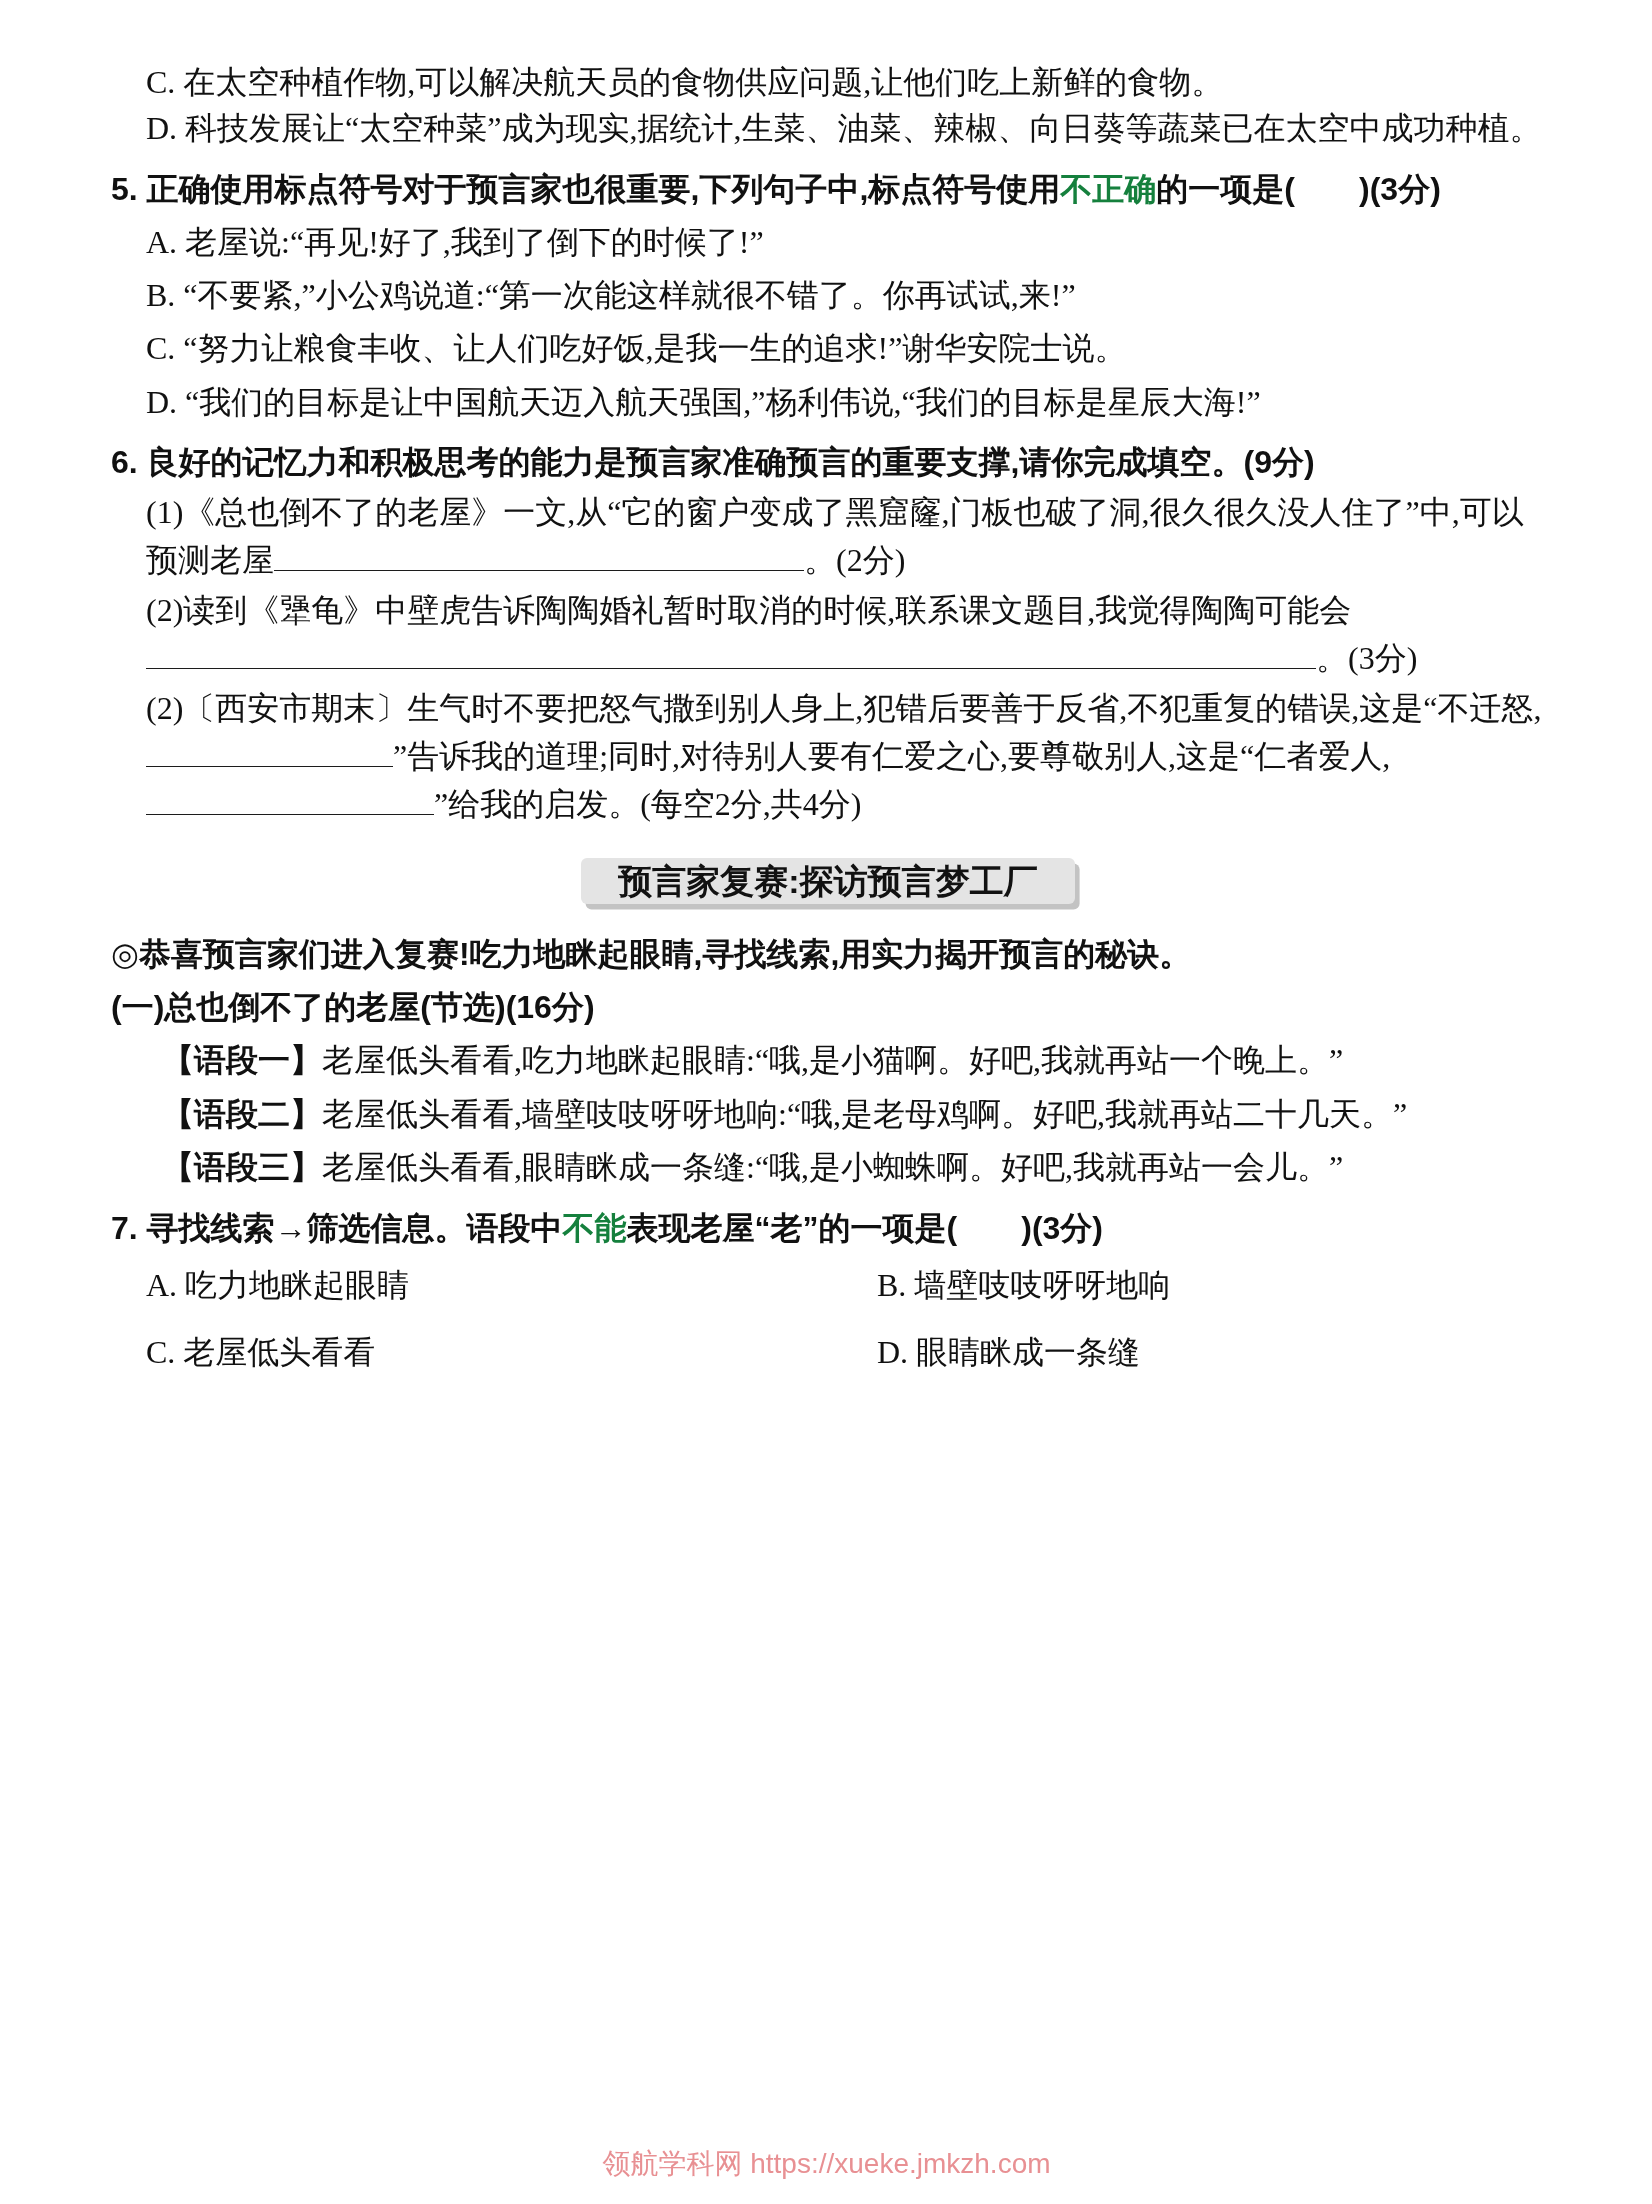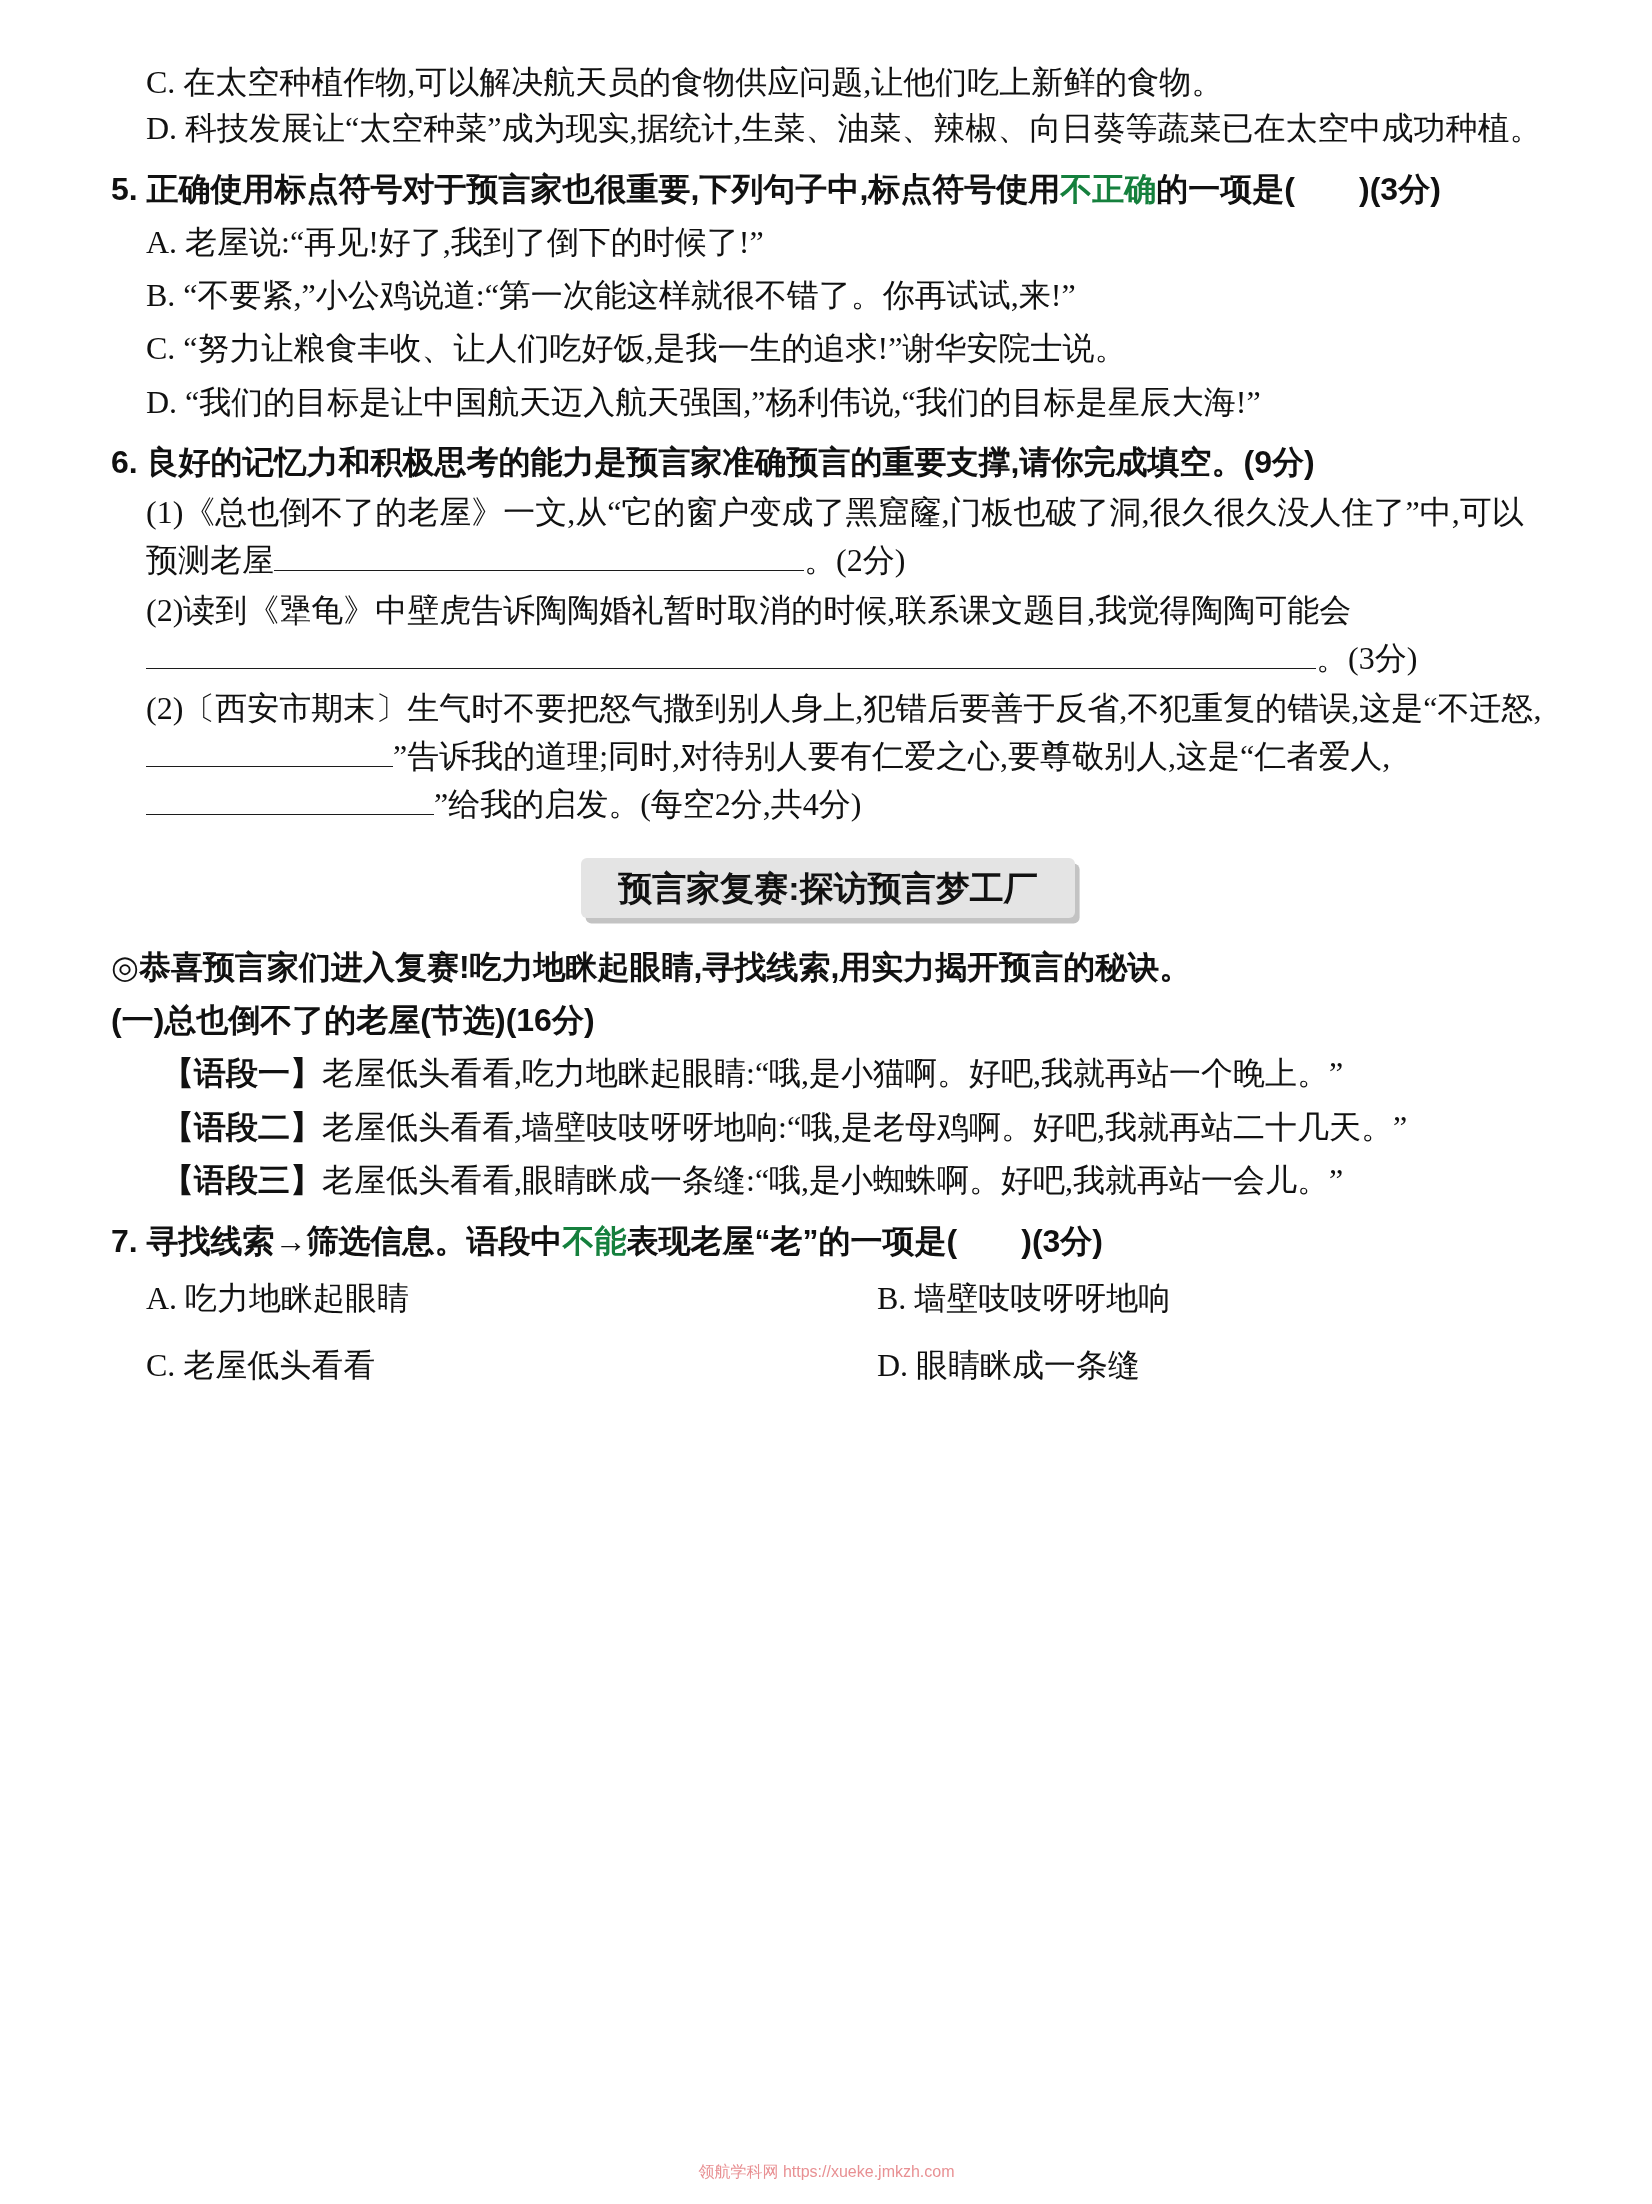--- a/index.html
+++ b/index.html
@@ -37,21 +37,21 @@
   }
   .w1{width:530px;}
   .w2{width:1170px;max-width:95%;}
   .w3{width:247px;}
   .w4{width:288px;}
   .banner-wrap{text-align:center;margin:31px 0 25.6px 0;}
   .banner{
     display:inline-block;
     background:#e4e4e4;
     border-radius:6px;
-    padding:7px 37px;
+    padding:0 37px;
     font-size:34px;
     box-shadow:4.6px 5.5px 0 rgba(145,145,145,.55);
   }
   .intro{margin-top:5.5px;}
   .center-title{text-align:left;margin-top:7.3px;}
   .passage{
     text-indent:51px;
     margin-top:7.3px;
   }
   .q7opts{
@@ -59,21 +59,21 @@
     grid-template-columns:731px 1fr;
     row-gap:21px;
     margin-left:35px;
     margin-top:11px;
   }
   .footer{
     position:absolute;
     left:0;bottom:22px;
     width:100%;
     text-align:center;
-    font-size:16px;
+    font-size:28px;
     color:#e89093;
     font-family:"Liberation Sans","DejaVu Sans",sans-serif;
   }
 </style>
 </head>
 <body>
 
 <div class="page">
   <div class="content">
 

